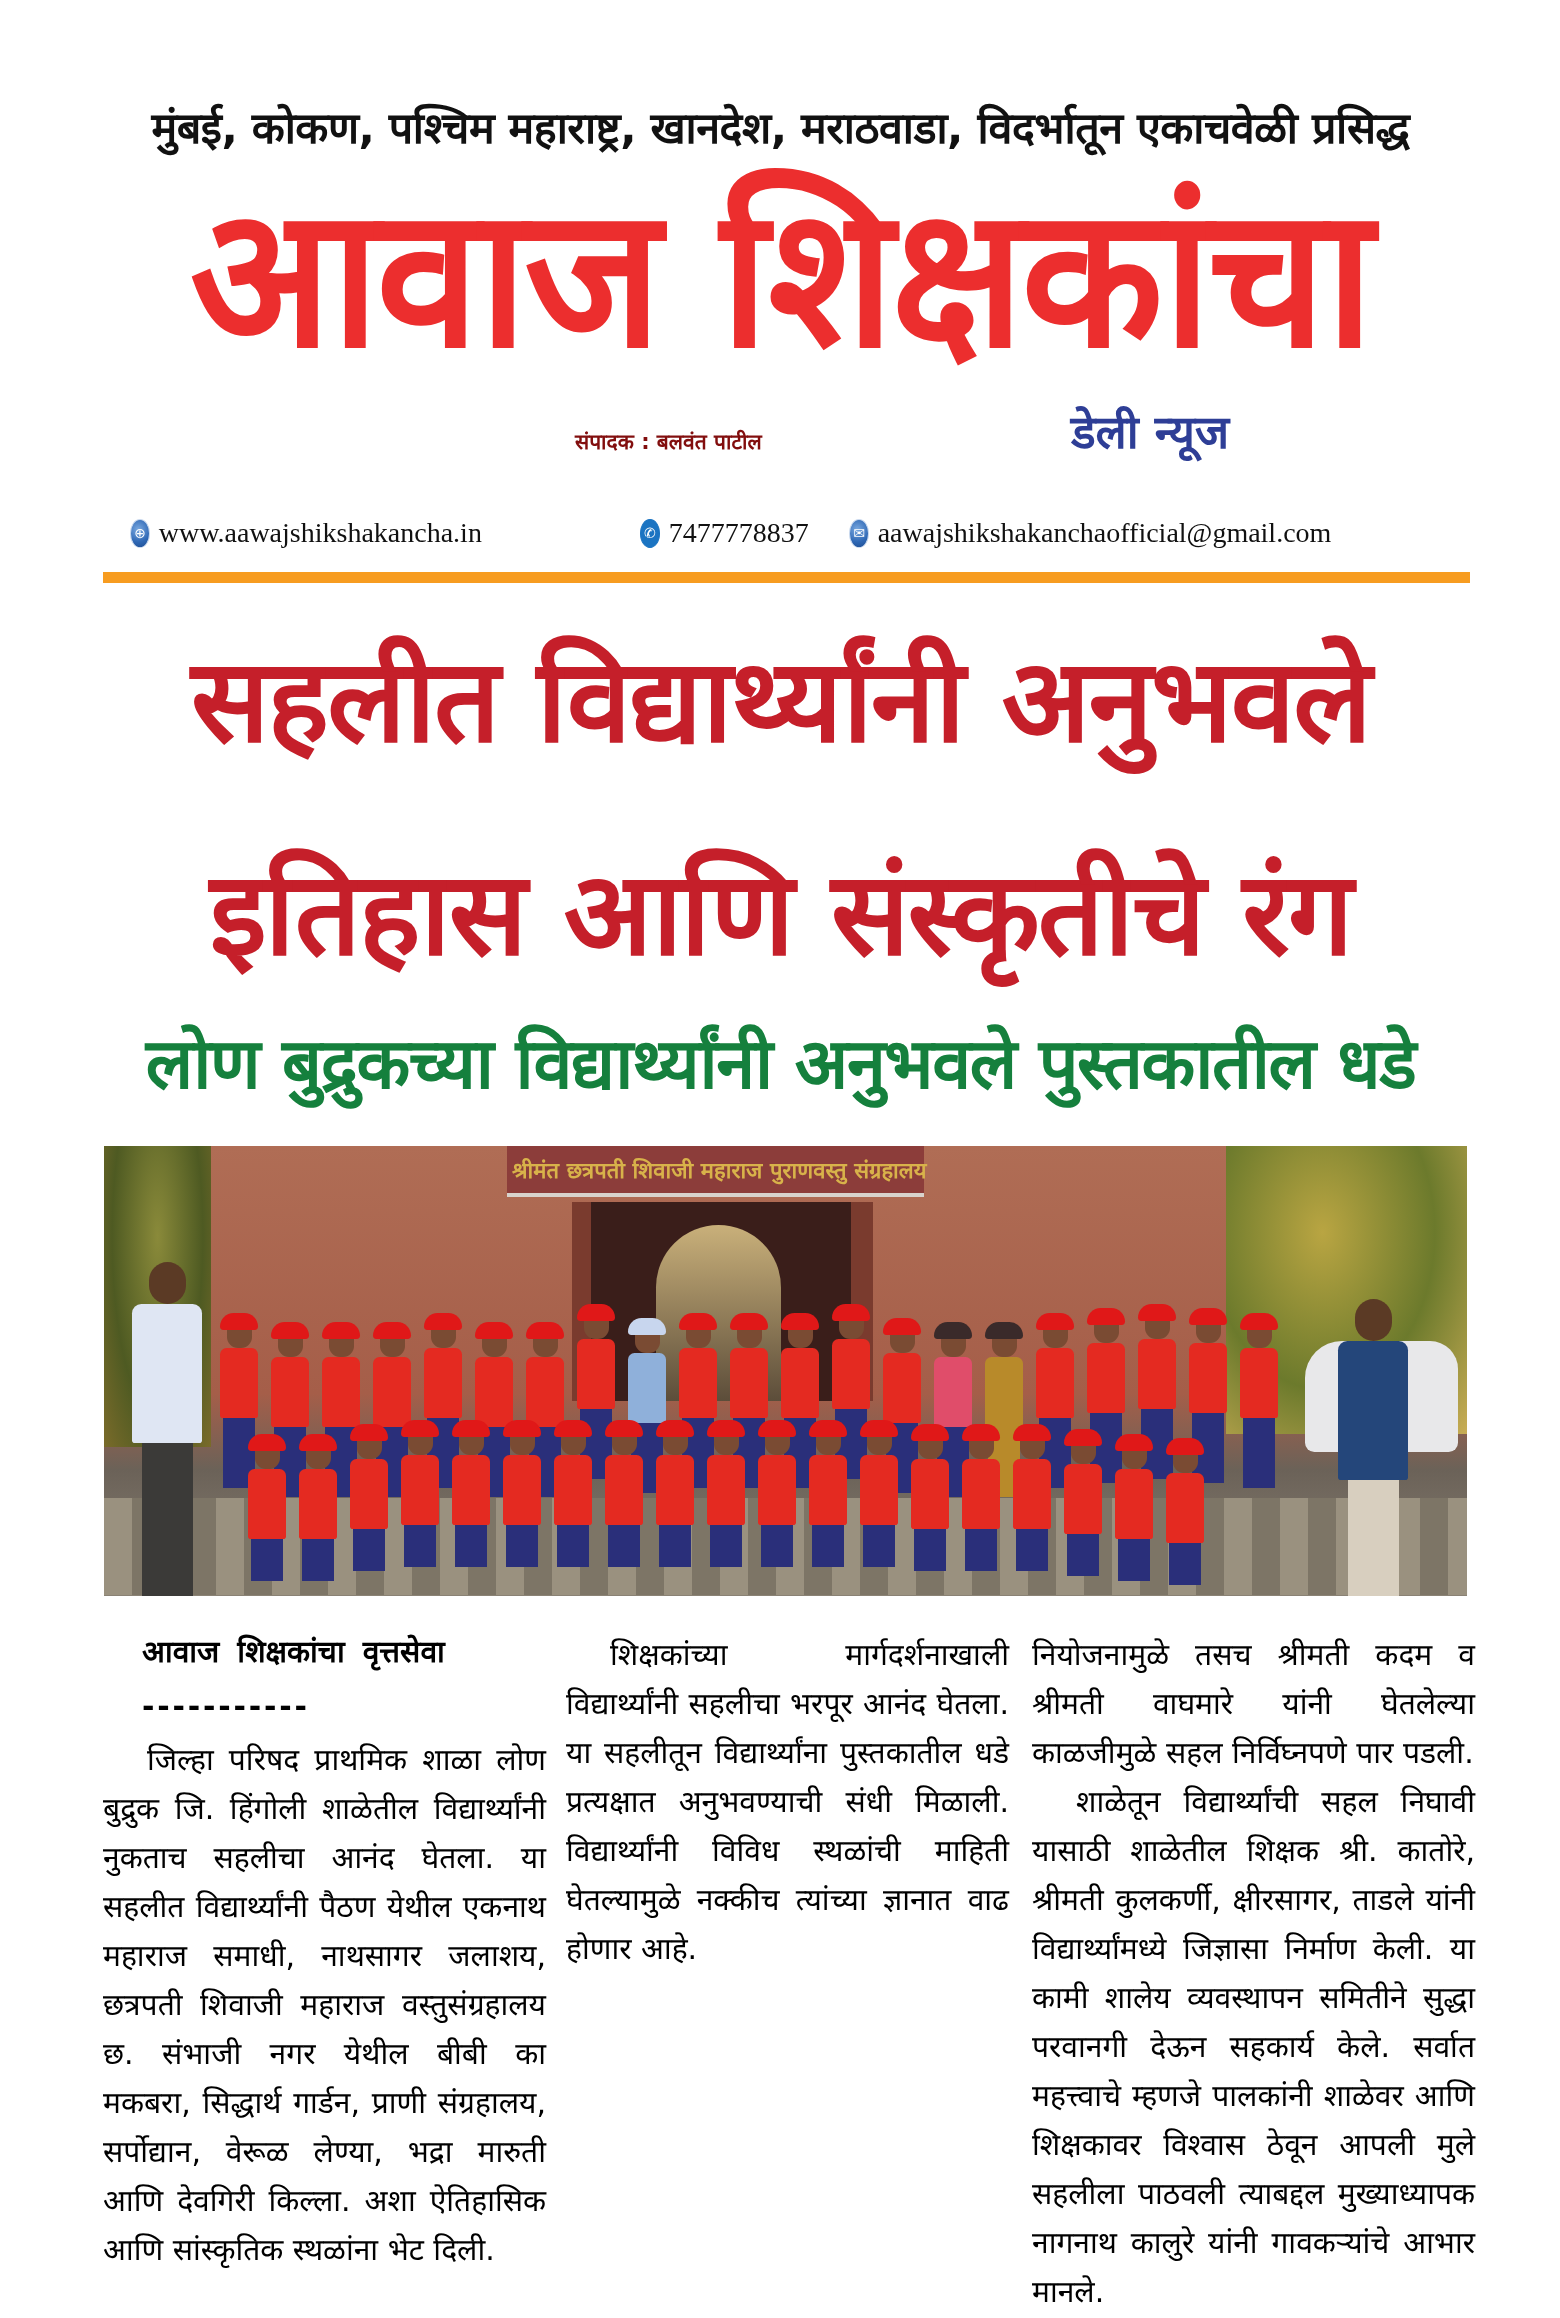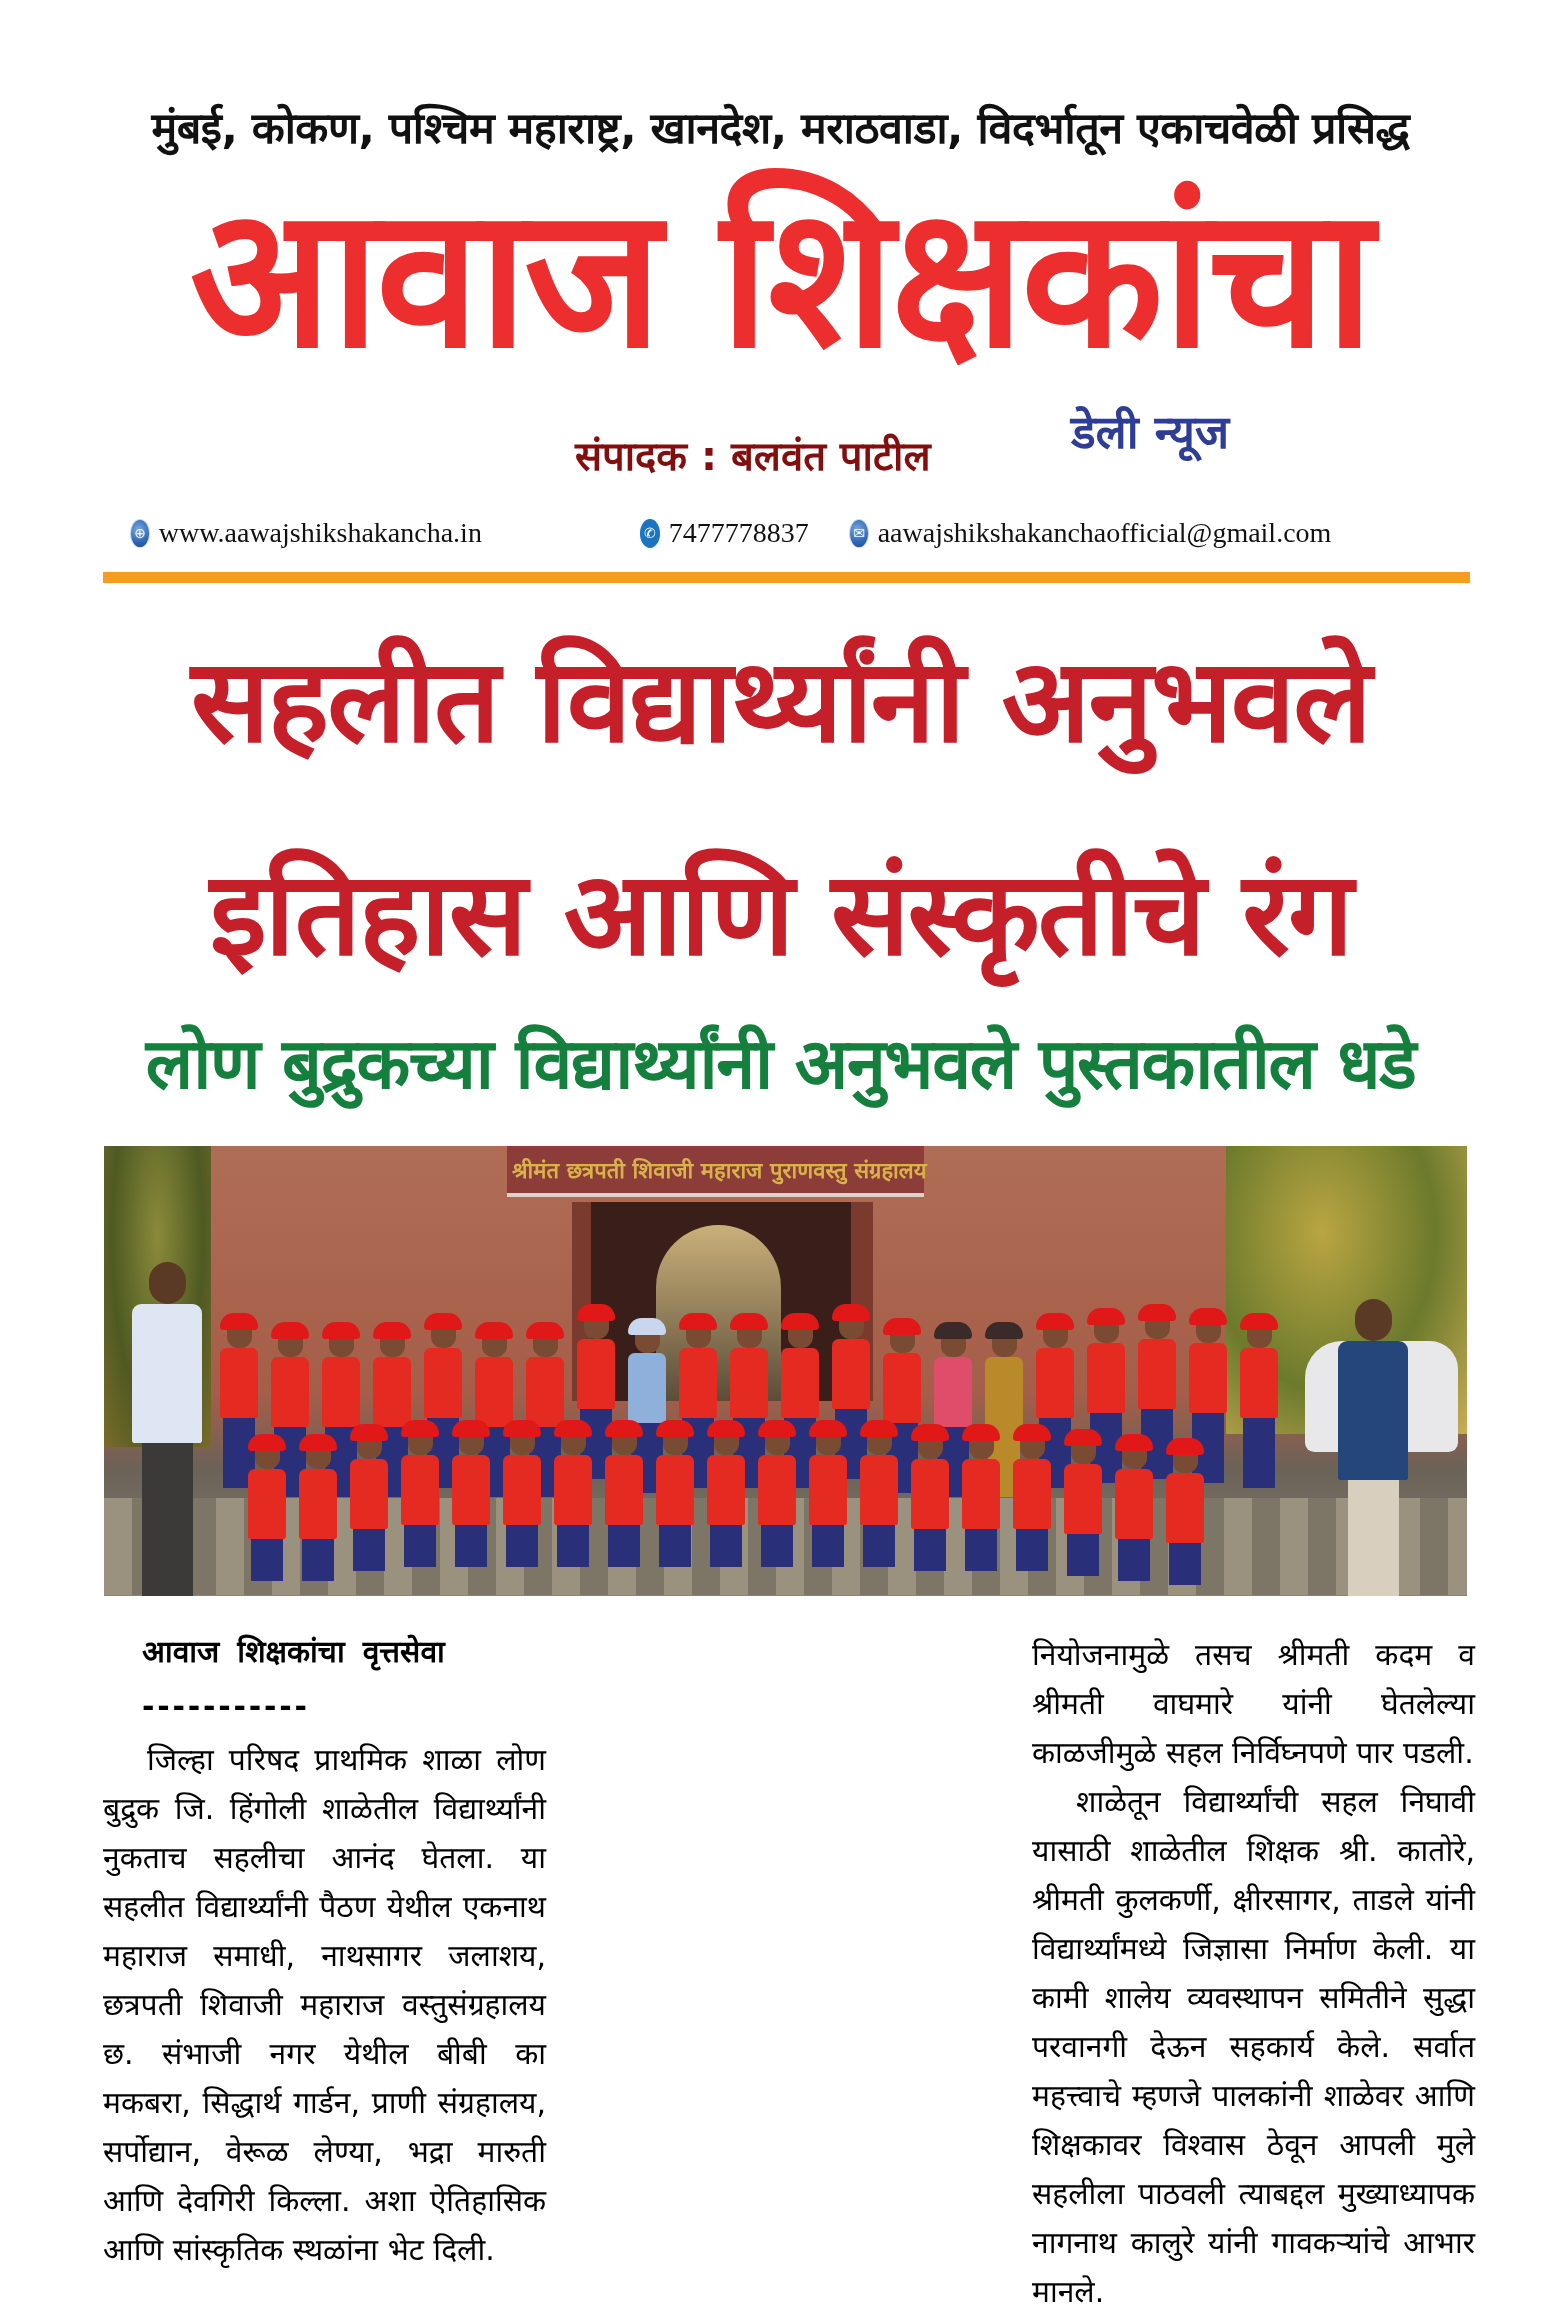--- a/index.html
+++ b/index.html
@@ -4,21 +4,21 @@
 <style>
   * { box-sizing: border-box; margin: 0; padding: 0; }
   html, body { width: 1561px; height: 2674px; background: #ffffff; overflow: hidden; }
   body { position: relative; font-family: "DejaVu Sans", sans-serif; color: #000; }
 
   .abs { position: absolute; }
 
   
   .tagline { left: 0; width: 1561px; top: 97px; text-align: center; font-weight: bold; font-size: 43px; color: #111; letter-spacing: -0.5px; }
   .brand { left: 0; width: 1561px; top: 167px; text-align: center; font-weight: bold; font-size: 185px; line-height: 223px; color: #EC2E2E; letter-spacing: -2.8px; transform: scaleY(1.05); }
-  .editor { left: 575px; top: 427px; font-weight: bold; font-size: 40px; color: #820E0E; }
+  .editor { left: 575px; top: 427px; font-weight: bold; font-size: 21px; color: #820E0E; }
   .daily { left: 1071px; top: 399px; font-weight: bold; font-size: 46px; color: #2E3E96; }
 
   
   .contact { top: 517px; height: 32px; display: flex; align-items: center; gap: 8.3px; font-family: "Liberation Serif", serif; font-size: 28px; color: #111; }
   .contact .ic { width: 20.4px; height: 29px; border-radius: 50%; background: radial-gradient(circle at 40% 35%, #7aa9e0, #2f68b5 60%, #1d4d92); border: 1.4px solid #c8d8ee; display: flex; align-items: center; justify-content: center; color: #fff; font-size: 14px; font-family: "DejaVu Sans", sans-serif; }
   .contact .ic.phone { background: #1b74c2; border-color: #1b74c2; }
   .c-web { left: 130px; }
   .c-phone { left: 640px; }
   .c-mail { left: 849px; }
   .rule-orange { left: 103px; top: 572px; width: 1367px; height: 11px; background: #F79C20; }
@@ -356,19 +356,20 @@
   </div>
 </div>
 
 <div class="abs col col1">
   <div class="dateline">आवाज शिक्षकांचा वृत्तसेवा</div>
   <div class="dashes">-----------</div>
   <p>जिल्हा परिषद प्राथमिक शाळा लोण बुद्रुक जि. हिंगोली शाळेतील विद्यार्थ्यांनी नुकताच सहलीचा आनंद घेतला. या सहलीत विद्यार्थ्यांनी पैठण येथील एकनाथ महाराज समाधी, नाथसागर जलाशय, छत्रपती शिवाजी महाराज वस्तुसंग्रहालय छ. संभाजी नगर येथील बीबी का मकबरा, सिद्धार्थ गार्डन, प्राणी संग्रहालय, सर्पोद्यान, वेरूळ लेण्या, भद्रा मारुती आणि देवगिरी किल्ला. अशा ऐतिहासिक आणि सांस्कृतिक स्थळांना भेट दिली.</p>
 </div>
 
 <div class="abs col col2">
+  <p>शिक्षकांच्या मार्गदर्शनाखाली विद्यार्थ्यांनी सहलीचा भरपूर आनंद घेतला. या सहलीतून विद्यार्थ्यांना पुस्तकातील धडे प्रत्यक्षात अनुभवण्याची संधी मिळाली. विद्यार्थ्यांनी विविध स्थळांची माहिती घेतल्यामुळे नक्कीच त्यांच्या ज्ञानात वाढ होणार आहे.</p>
 </div>
 
 <div class="abs col col3">
   <p class="noindent">नियोजनामुळे तसच श्रीमती कदम व श्रीमती वाघमारे यांनी घेतलेल्या काळजीमुळे सहल निर्विघ्नपणे पार पडली.</p>
   <p>शाळेतून विद्यार्थ्यांची सहल निघावी यासाठी शाळेतील शिक्षक श्री. कातोरे, श्रीमती कुलकर्णी, क्षीरसागर, ताडले यांनी विद्यार्थ्यांमध्ये जिज्ञासा निर्माण केली. या कामी शालेय व्यवस्थापन समितीने सुद्धा परवानगी देऊन सहकार्य केले. सर्वात महत्त्वाचे म्हणजे पालकांनी शाळेवर आणि शिक्षकावर विश्वास ठेवून आपली मुले सहलीला पाठवली त्याबद्दल मुख्याध्यापक नागनाथ कालुरे यांनी गावकऱ्यांचे आभार मानले.</p>
 </div>
 
 
 </body></html>

